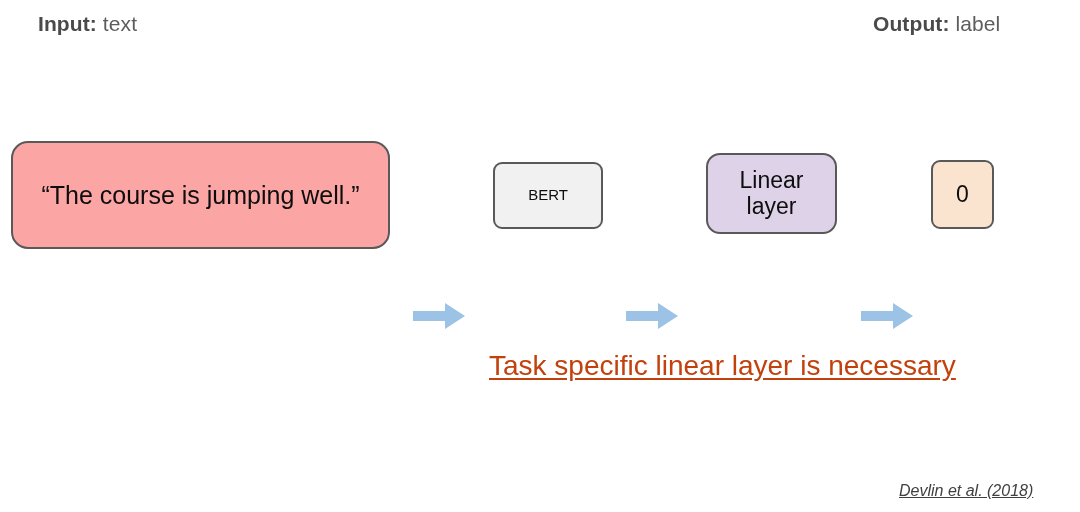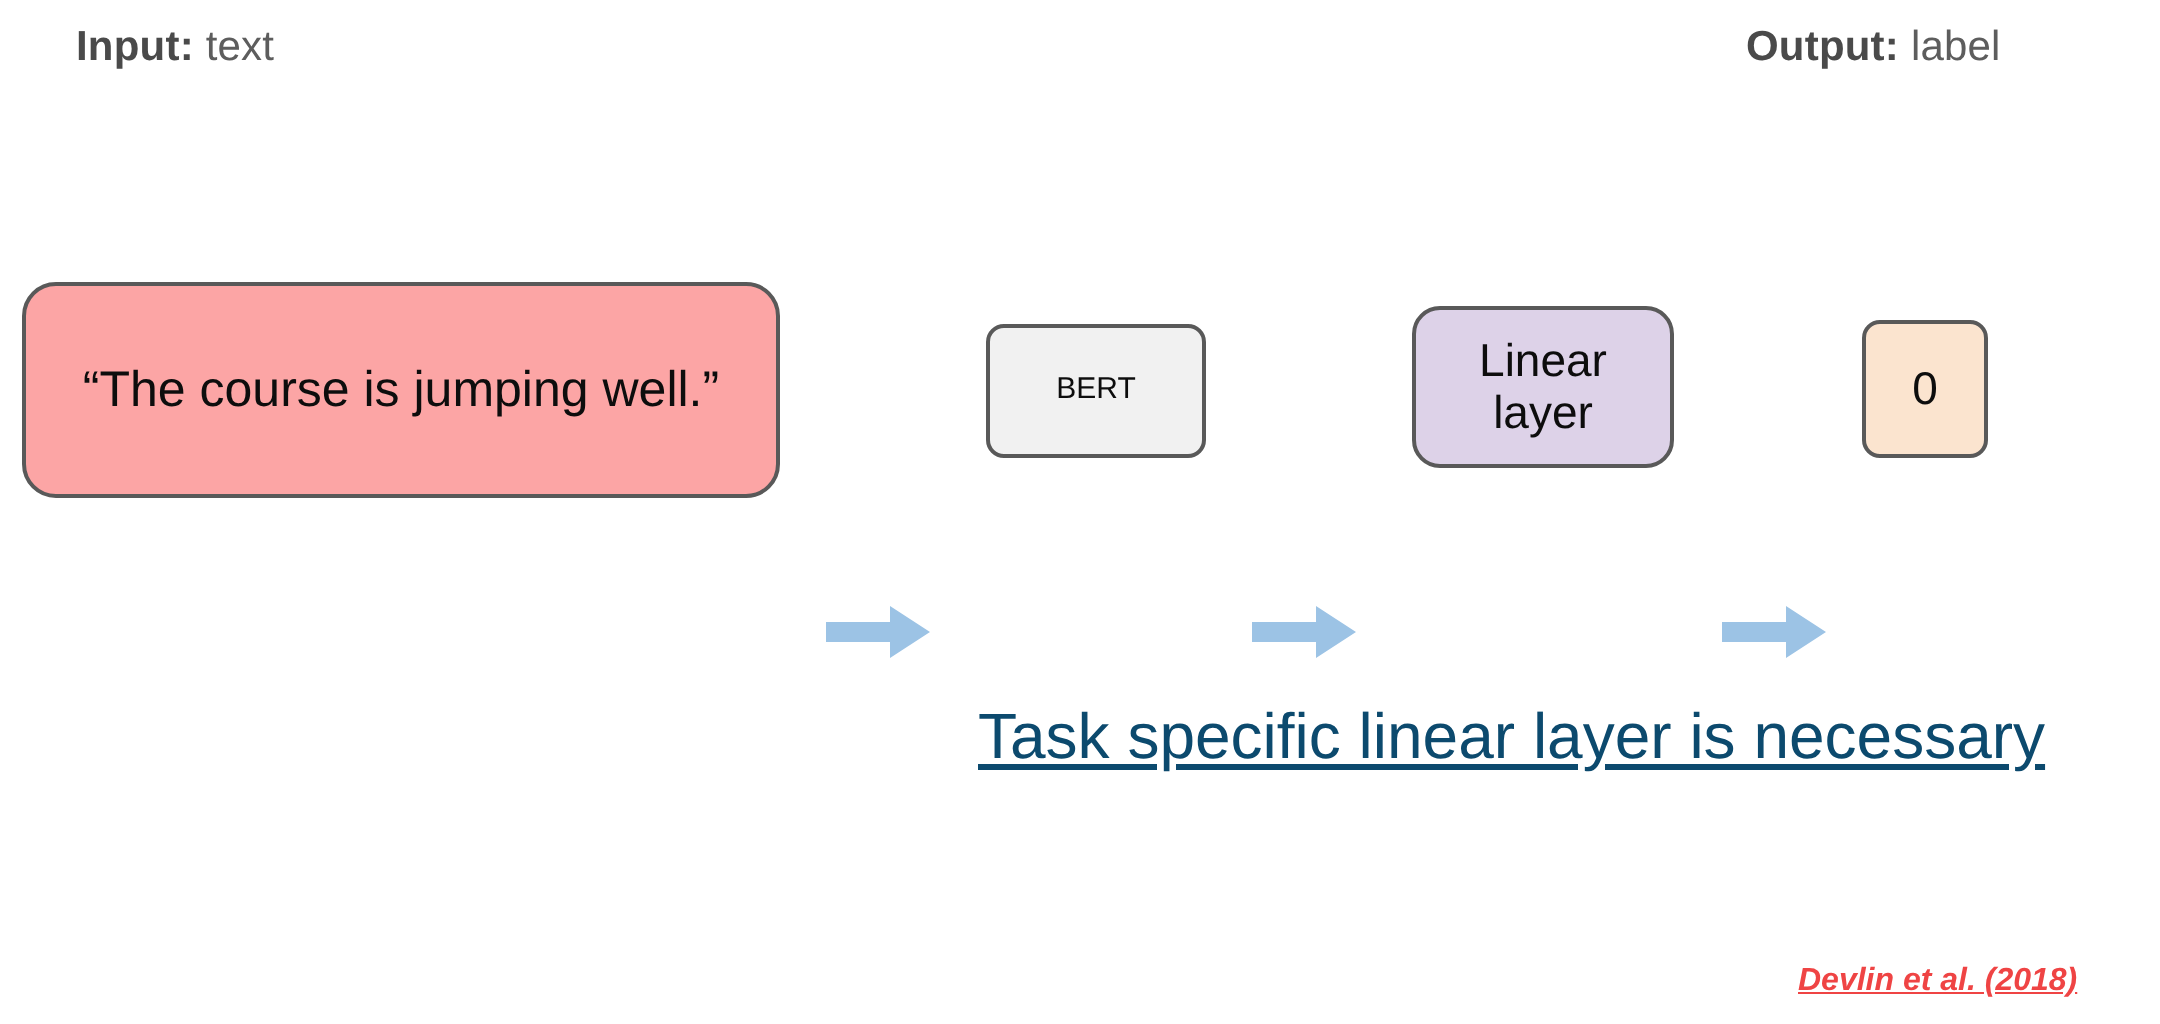--- a/index.html
+++ b/index.html
@@ -118,36 +118,36 @@
   .arrow svg { display: block; width: 100%; height: 100%; }
   #arrow-1 { left: 413px; top: 181px; width: 52px; }
   #arrow-2 { left: 626px; top: 181px; width: 52px; }
   #arrow-3 { left: 861px; top: 181px; width: 52px; }
 
   
   #caption {
     position: absolute;
     left: 489px;
     top: 350px;
-    font-size: 32px;
-    color: #0c4a6e;
+    font-size: 28px;
+    color: #c2410c;
     text-decoration: underline;
     text-underline-offset: 3px;
     white-space: nowrap;
   }
 
   
   #citation {
     position: absolute;
     left: 899px;
     top: 482px;
     font-size: 16px;
-    font-weight: bold;
+    font-weight: normal;
     font-style: italic;
-    color: #ef4444;
+    color: #404040;
     text-decoration: underline;
     white-space: nowrap;
     cursor: pointer;
   }
 </style>
 </head>
 <body>
 
 <div class="slide">
 

